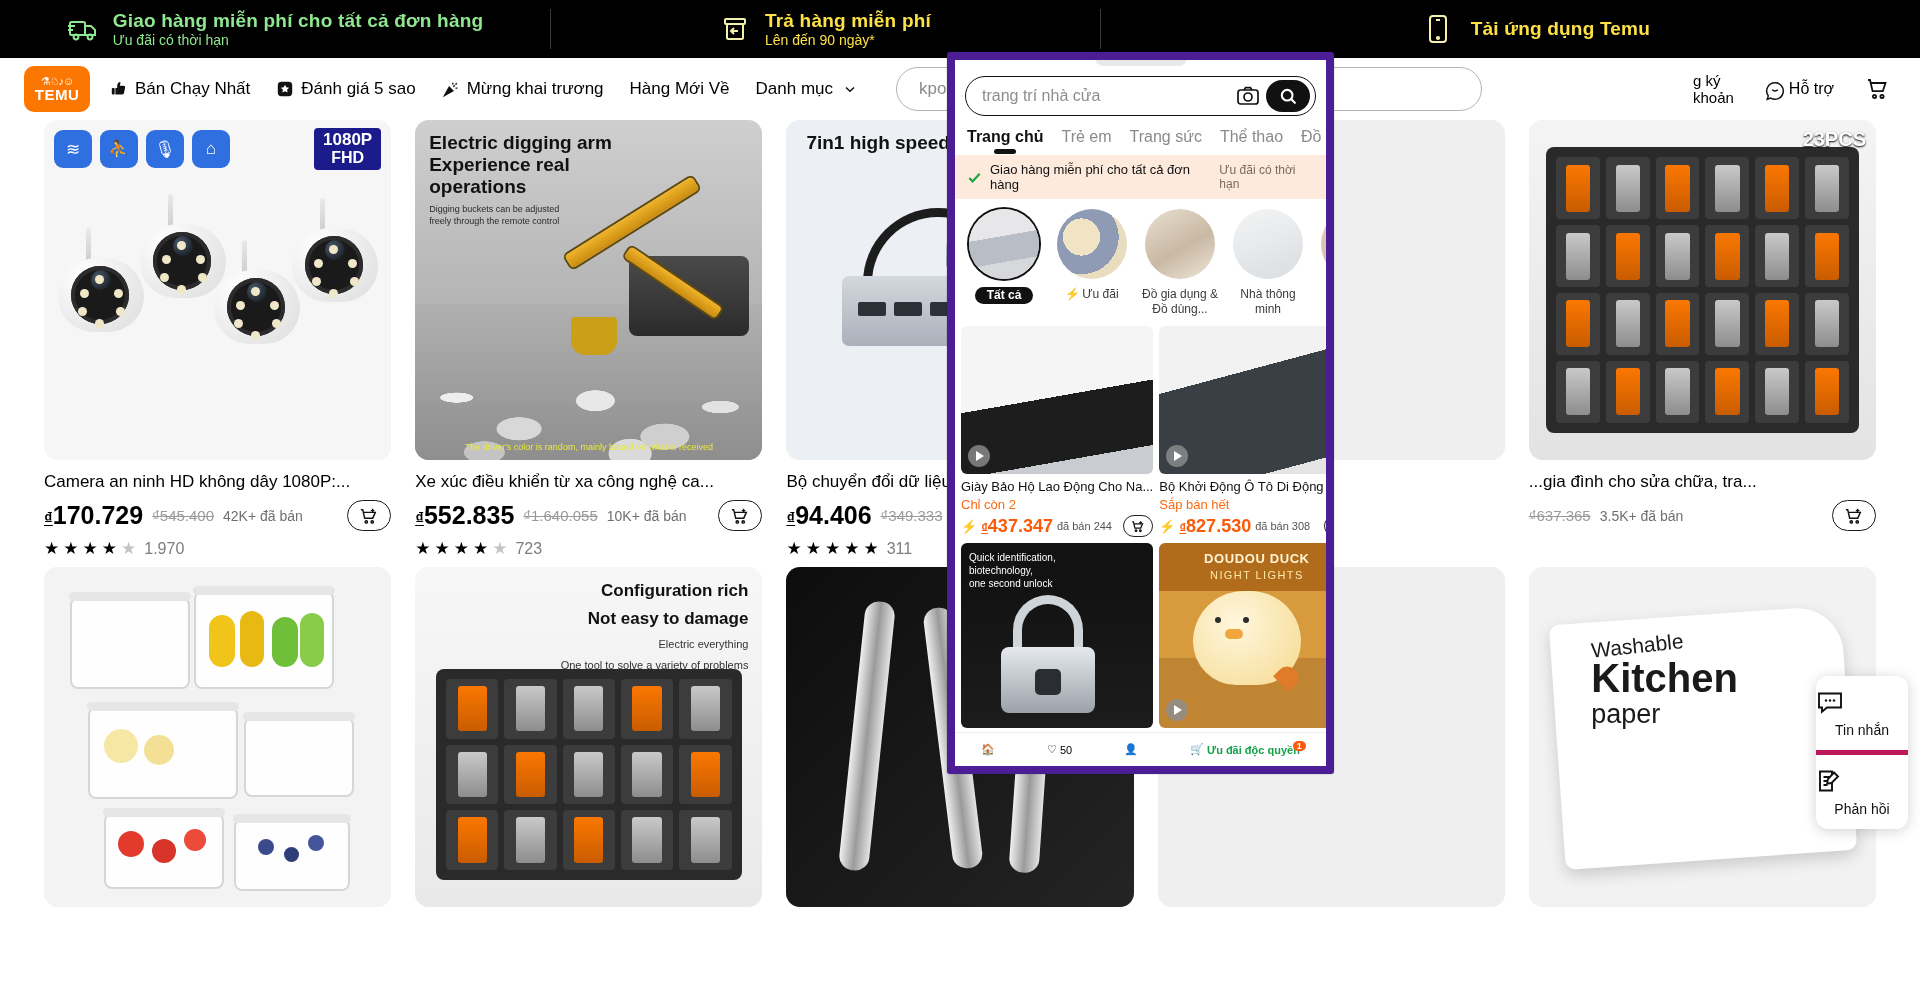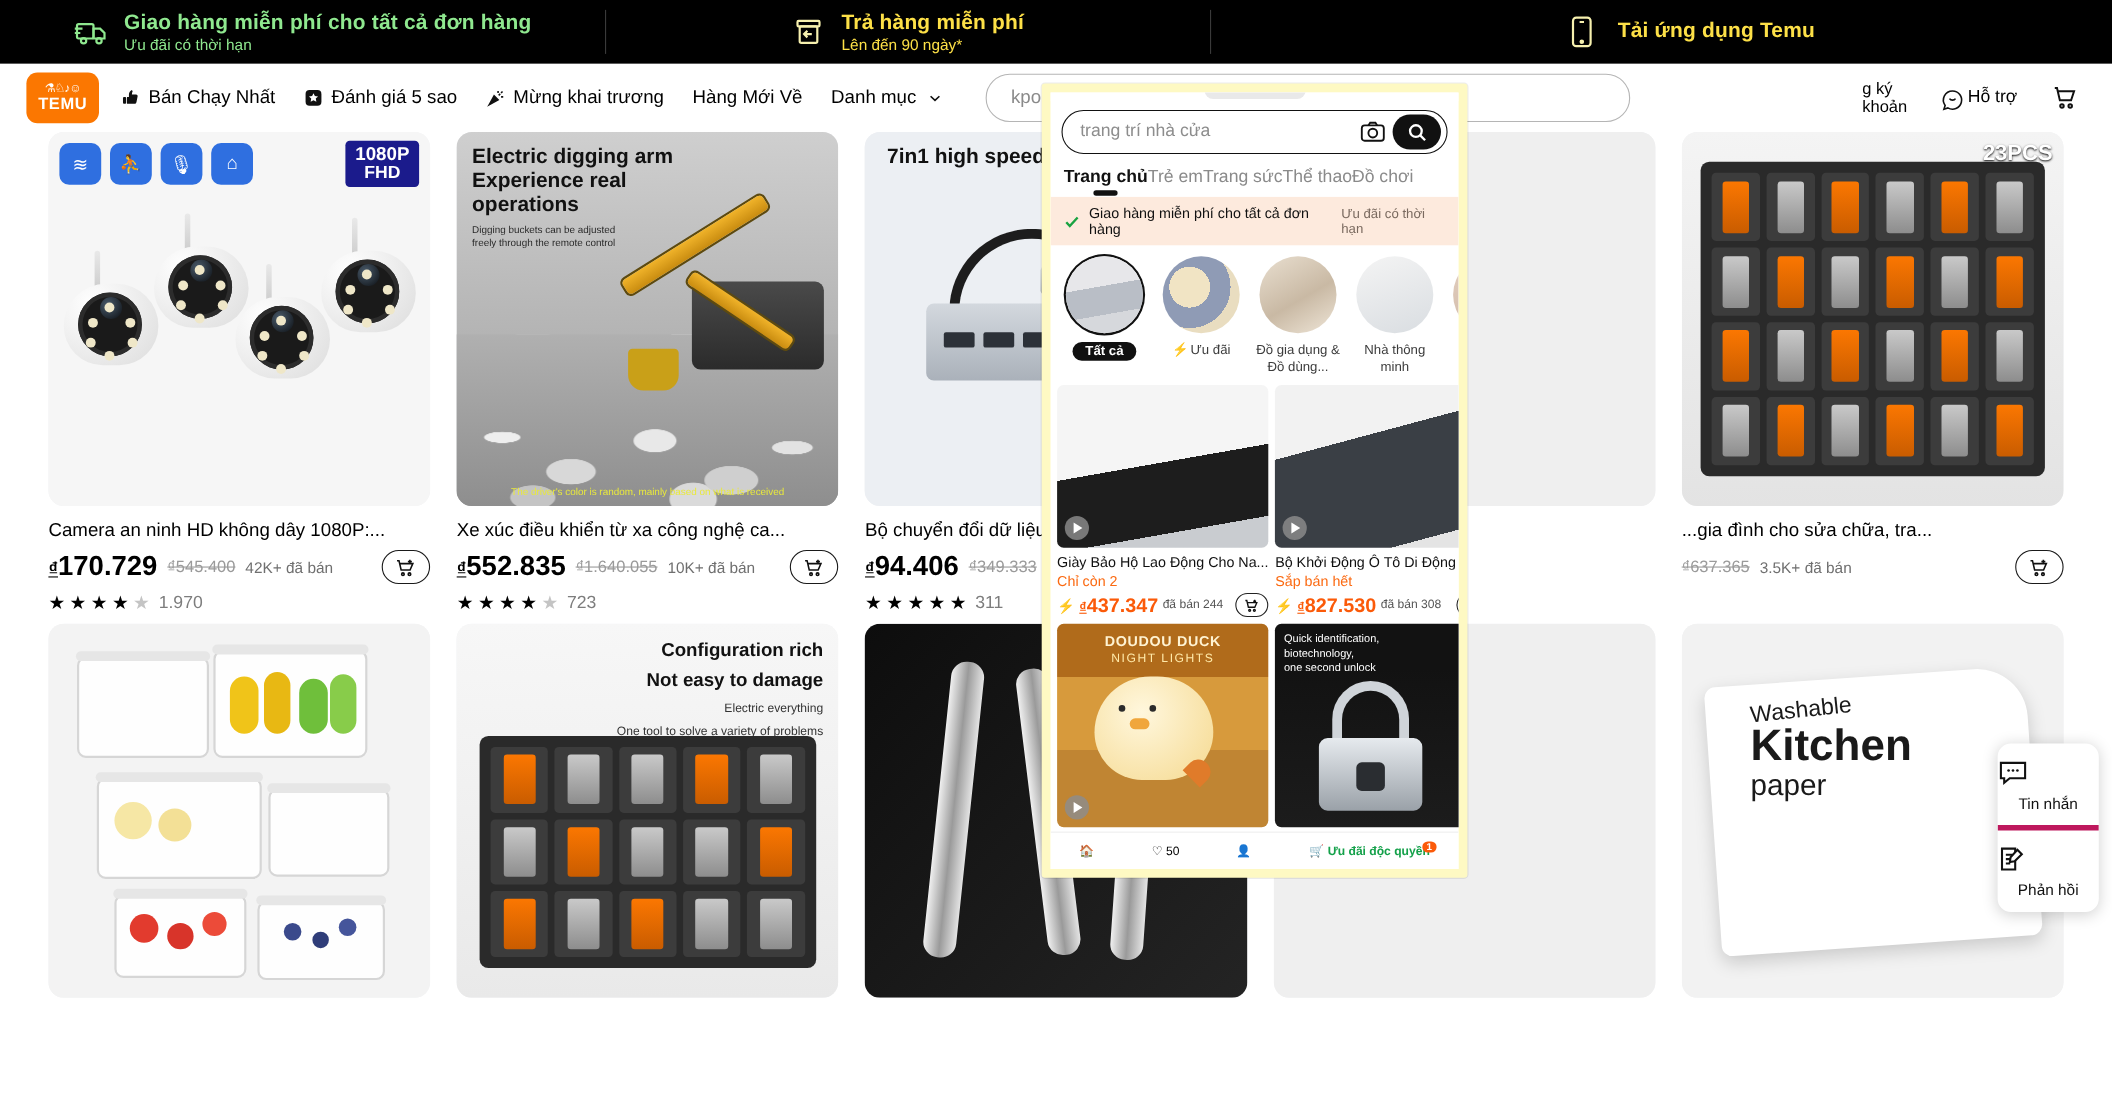--- a/index.html
+++ b/index.html
@@ -252,43 +252,43 @@
     box-shadow: 0 6px 16px rgba(0,0,0,.17); transform: rotate(-4deg);
   }
   .kp-txt { position: absolute; left: 18%; top: 20%; color: #1a1a1a; line-height: 1.06; }
   .kp-txt .w { font-size: 21px; transform: rotate(-6deg); display: inline-block; }
   .kp-txt .k { font-size: 40px; font-weight: bold; }
   .kp-txt .p { font-size: 27px; }
 
   
   .overlay {
     position: absolute; left: 947px; top: 52px; width: 387px; height: 722px;
-    background: #fef9c3; border-radius: 3px; z-index: 10;
-    padding: 8px; box-shadow: 0 0 0 1px rgba(0,0,0,.08); margin-top: 24px;
+    background: #4c1d95; border-radius: 3px; z-index: 10;
+    padding: 8px; box-shadow: 0 0 0 1px rgba(0,0,0,.08);
   }
   .phone {
     width: 100%; height: 100%; background: #fff; overflow: hidden; position: relative;
   }
   .ph-topcut { height: 8px; background: #fff; position: relative; }
   .ph-topcut::after {
     content: ""; position: absolute; left: 50%; transform: translateX(-50%);
     top: -4px; width: 92px; height: 10px; background: #e9e9e9; border-radius: 0 0 8px 8px;
   }
   .ph-search {
     margin: 8px 10px 0 10px; height: 40px; border: 1.8px solid #111; border-radius: 22px;
     display: flex; align-items: center; padding: 0 5px 0 16px; gap: 6px;
   }
   .ph-search-txt { flex: 1; font-size: 16px; color: #8d8d8d; white-space: nowrap; }
   .ph-cambtn { width: 24px; height: 22px; flex: none; }
   .ph-searchbtn {
     width: 44px; height: 32px; border-radius: 18px; background: #111;
     display: flex; align-items: center; justify-content: center; flex: none;
   }
   .ph-tabs {
-    display: flex; align-items: flex-start; padding: 12px 12px 0 12px;
+    display: flex; align-items: flex-start; gap: 18px; padding: 12px 12px 0 12px;
     font-size: 16px; color: #8a8a8a; white-space: nowrap; overflow: hidden;
   }
   .ph-tab { position: relative; padding-bottom: 9px; }
   .ph-tab.active { color: #111; font-weight: bold; }
   .ph-tab.active::after {
     content: ""; position: absolute; left: 50%; transform: translateX(-50%);
     bottom: 1px; width: 22px; height: 5px; background: #111; border-radius: 3px;
   }
   .ph-promo {
     background: #fdeadd; display: flex; align-items: center; gap: 8px;
@@ -934,45 +934,45 @@
             <span class="ph-bolt">⚡</span>
             <span class="ph-price"><span class="d">₫</span><span>827.530</span></span>
             <span class="ph-sold">đã bán 308</span>
             <span class="ph-cart">
               
             </span>
           </div>
         </div>
 
         <div class="ph-card">
+          <div class="ph-card-img" style="height:185px;background:linear-gradient(180deg,#121212 0 22%,#1c1c1c 100%);">
+            <div style="position:absolute;left:8px;top:8px;color:#fff;font-size:10px;line-height:1.3;">
+              <div>Quick identification,</div>
+              <div>biotechnology,</div>
+              <div>one second unlock</div>
+            </div>
+            <div style="position:absolute;left:52px;top:52px;width:70px;height:58px;border:9px solid #cfd4d9;border-bottom:none;border-radius:36px 36px 0 0;"></div>
+            <div style="position:absolute;left:40px;top:104px;width:94px;height:66px;border-radius:8px;background:linear-gradient(180deg,#e6eaee,#9aa1a8);"></div>
+            <div style="position:absolute;left:74px;top:126px;width:26px;height:26px;border-radius:5px;background:#2a2d31;"></div>
+          </div>
+        </div>
+
+        <div class="ph-card">
           <div class="ph-card-img" style="height:185px;background:linear-gradient(180deg,#b06b1b 0 26%,#d79a3c 26% 62%,#c08533 62%);">
             <div style="position:absolute;left:0;right:0;top:8px;text-align:center;color:#fff3d2;font-size:13px;font-weight:bold;letter-spacing:.6px;">DOUDOU DUCK</div>
             <div style="position:absolute;left:0;right:0;top:26px;text-align:center;color:#ffe9a8;font-size:11px;letter-spacing:1.4px;">NIGHT LIGHTS</div>
             <div style="position:absolute;left:34px;top:48px;width:108px;height:94px;border-radius:54px 54px 46px 46px;background:radial-gradient(circle at 40% 35%,#fff7dd,#f5d98f);"></div>
             <div style="position:absolute;left:56px;top:74px;width:6px;height:6px;border-radius:50%;background:#2b2b2b;"></div>
             <div style="position:absolute;left:84px;top:74px;width:6px;height:6px;border-radius:50%;background:#2b2b2b;"></div>
             <div style="position:absolute;left:66px;top:86px;width:18px;height:10px;border-radius:9px;background:#f0a63c;"></div>
             <div style="position:absolute;left:118px;top:124px;width:22px;height:20px;background:#e07b2a;border-radius:50% 50% 0 0;transform:rotate(45deg);"></div>
             <div class="ph-play"></div>
           </div>
         </div>
 
-        <div class="ph-card">
-          <div class="ph-card-img" style="height:185px;background:linear-gradient(180deg,#121212 0 22%,#1c1c1c 100%);">
-            <div style="position:absolute;left:8px;top:8px;color:#fff;font-size:10px;line-height:1.3;">
-              <div>Quick identification,</div>
-              <div>biotechnology,</div>
-              <div>one second unlock</div>
-            </div>
-            <div style="position:absolute;left:52px;top:52px;width:70px;height:58px;border:9px solid #cfd4d9;border-bottom:none;border-radius:36px 36px 0 0;"></div>
-            <div style="position:absolute;left:40px;top:104px;width:94px;height:66px;border-radius:8px;background:linear-gradient(180deg,#e6eaee,#9aa1a8);"></div>
-            <div style="position:absolute;left:74px;top:126px;width:26px;height:26px;border-radius:5px;background:#2a2d31;"></div>
-          </div>
-        </div>
-
       </div>
 
       <div class="ph-bottombar">
         <div class="ph-bb">
           <span>🏠</span>
         </div>
         <div class="ph-bb">
           <span>♡</span>
           <span>50</span>
         </div>

